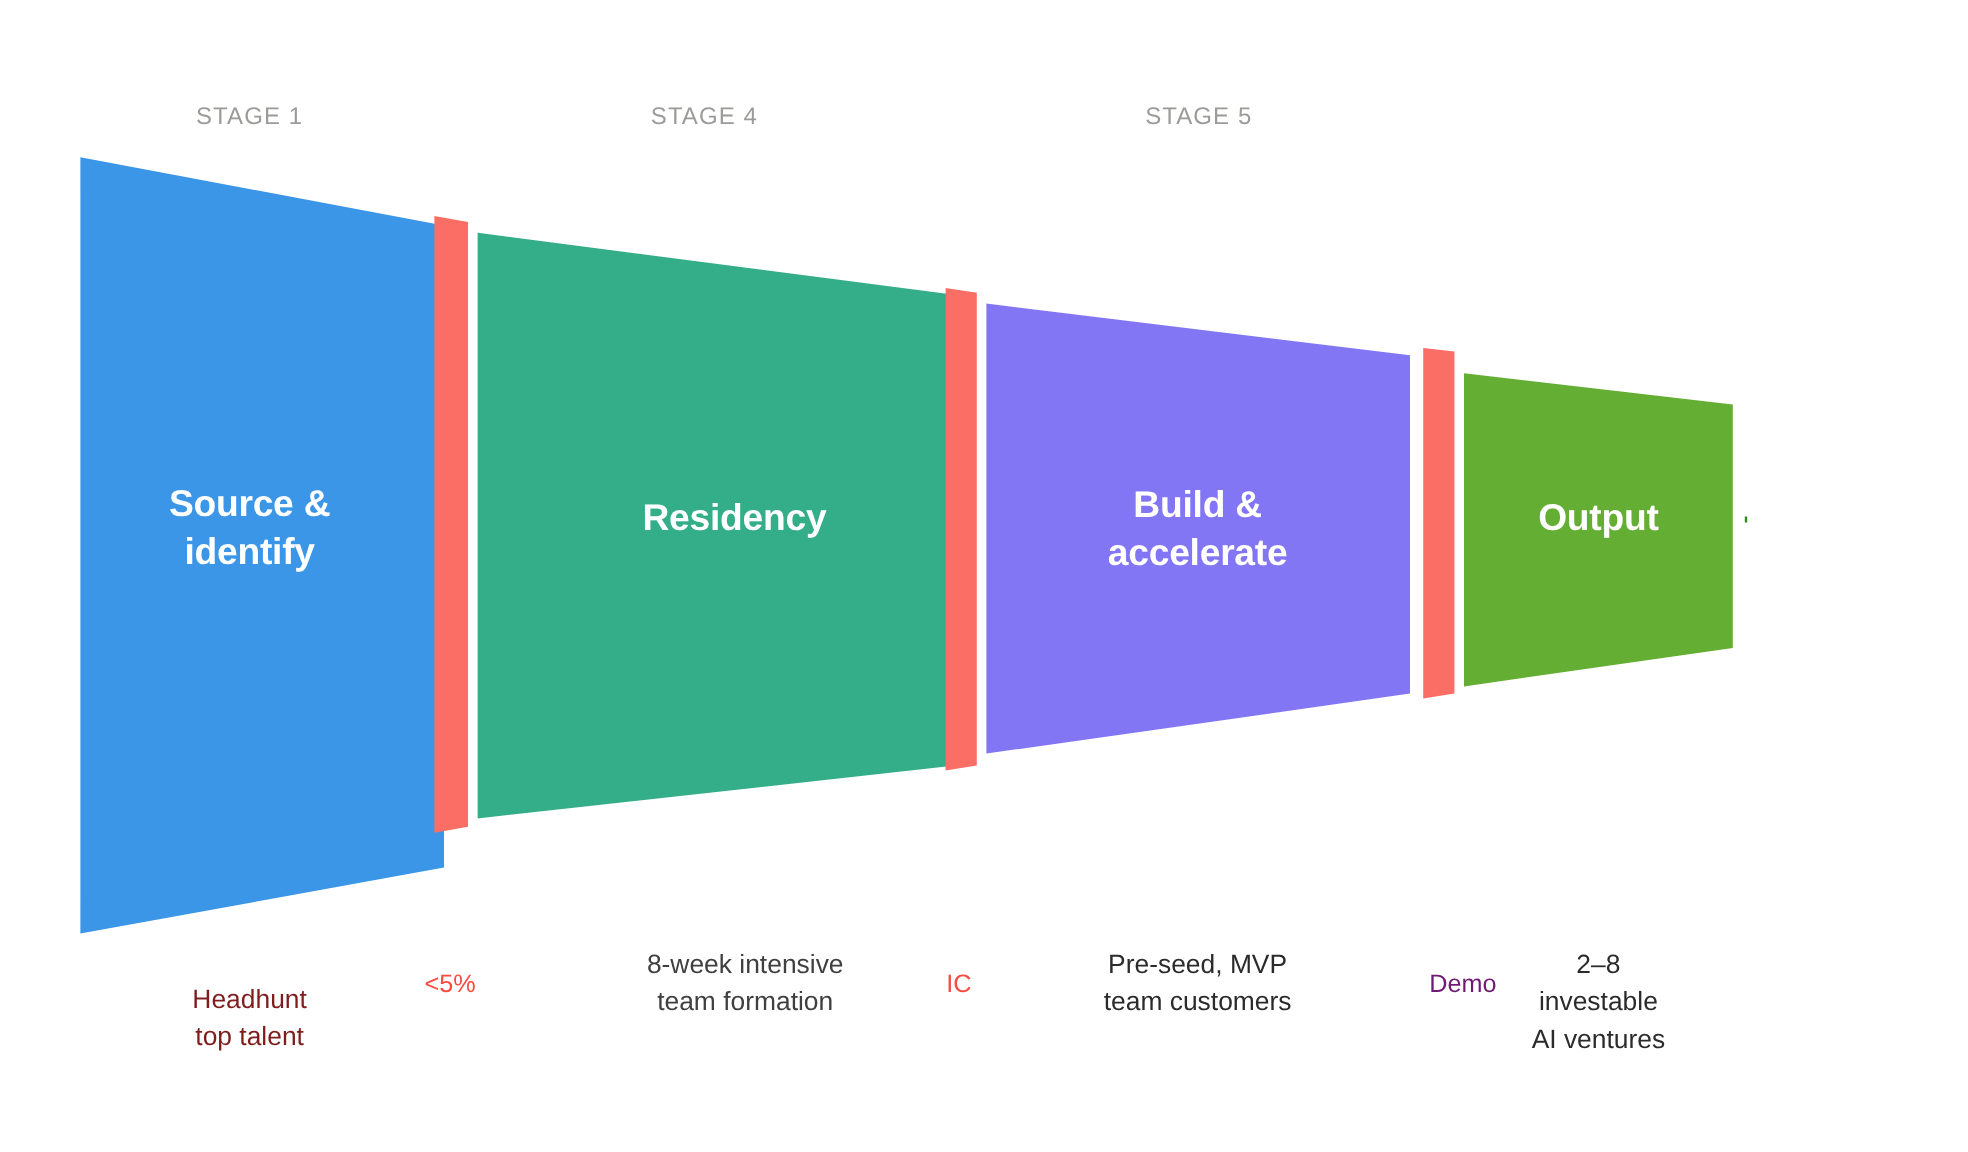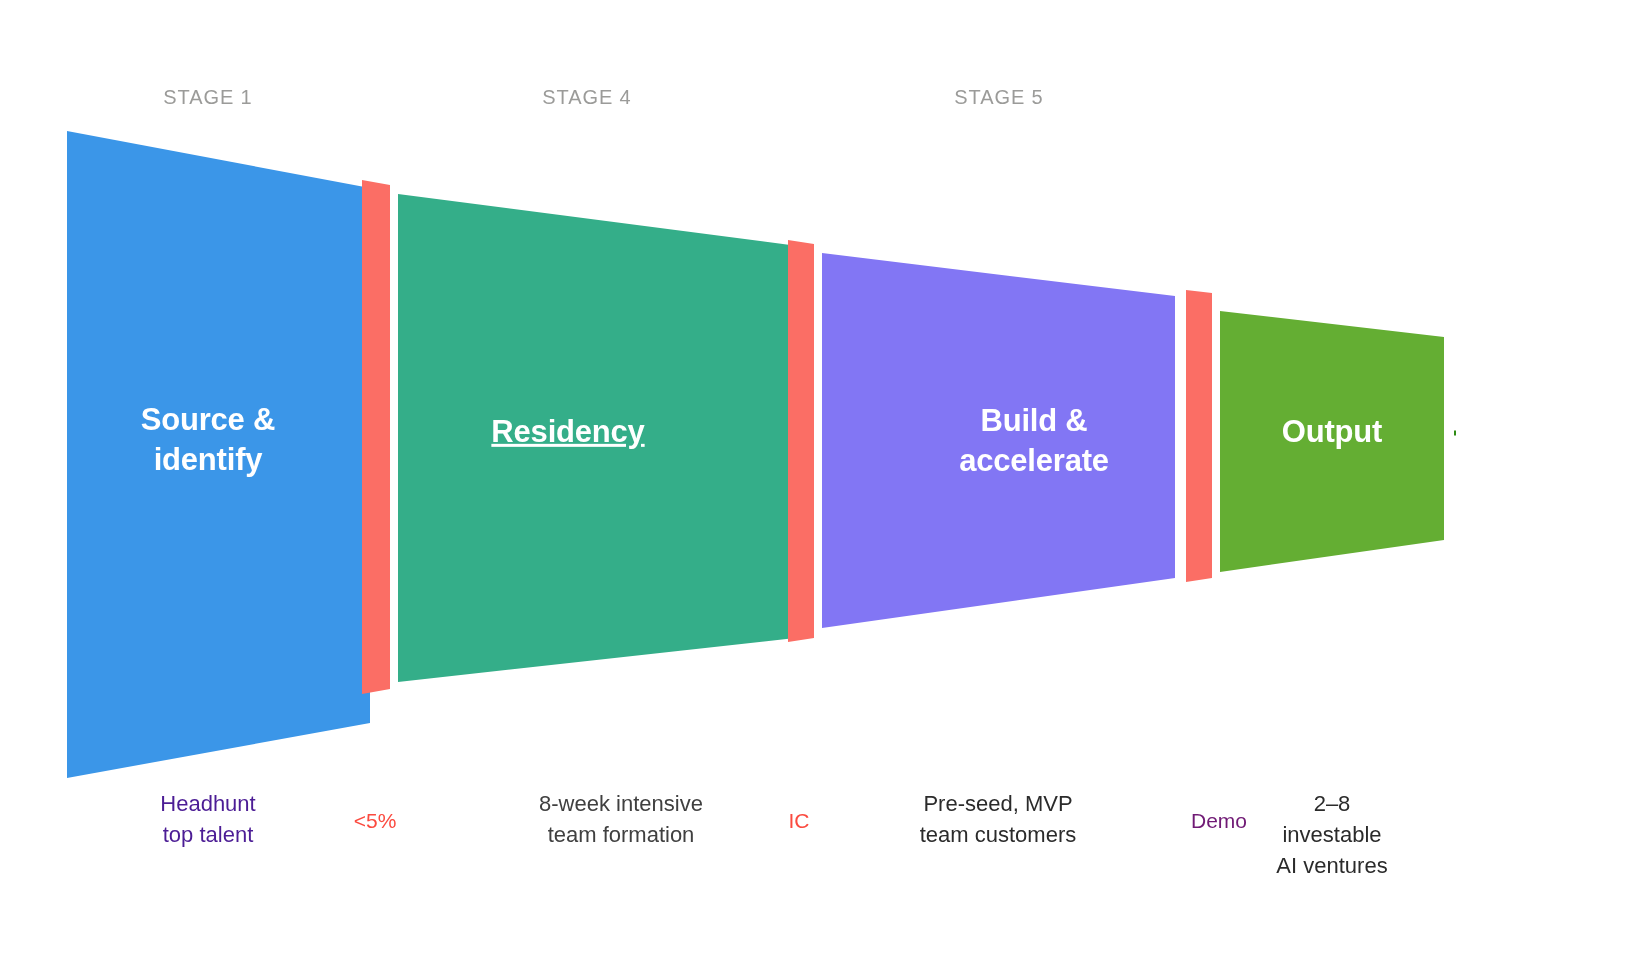--- a/index.html
+++ b/index.html
@@ -93,28 +93,28 @@
       <polygon points="1186,290 1212,293 1212,578 1186,582" fill="#fb6e65"></polygon>
       <g>
         <line x1="1454" y1="433" x2="1504" y2="433" stroke="#2e8b14" stroke-width="5"></line>
         <polyline points="1491,418 1506,433 1491,448" fill="none" stroke="#2e8b14" stroke-width="5" stroke-linecap="square" stroke-linejoin="miter"></polyline>
       </g>
     </svg>
 
   <div id="block-titles">
       <div class="block-title" style="left: 208px; top: 440px;">Source &amp;
 identify</div>
-      <div class="block-title" style="left: 568px; top: 432px; text-decoration: underline;">Residency</div>
-      <div class="block-title" style="left: 998px; top: 441px; margin-left: 36px;">Build &amp;
+      <div class="block-title" style="left: 612px; top: 432px;">Residency</div>
+      <div class="block-title" style="left: 998px; top: 441px;">Build &amp;
 accelerate</div>
       <div class="block-title" style="left: 1332px; top: 432px;">Output</div>
     </div>
 
   <div id="captions">
-      <div class="caption" style="left: 208px; color: #4c1d95;">Headhunt
+      <div class="caption" style="left: 208px; color: #7f1d1d; margin-top: 29px;">Headhunt
 top talent</div>
       <div class="caption" style="left: 621px; color: #404040;">8-week intensive
 team formation</div>
       <div class="caption" style="left: 998px; color: rgb(43, 43, 43);">Pre-seed, MVP
 team customers</div>
       <div class="caption" style="left: 1332px; color: rgb(43, 43, 43);">2–8 investable
 AI ventures</div>
       <div class="caption gate-caption" style="left: 375px; color: rgb(251, 74, 63);">&lt;5%</div>
       <div class="caption gate-caption" style="left: 799px; color: rgb(251, 74, 63);">IC</div>
       <div class="caption gate-caption" style="left: 1199px; color: #701a75; margin-left: 20px;">Demo</div>

